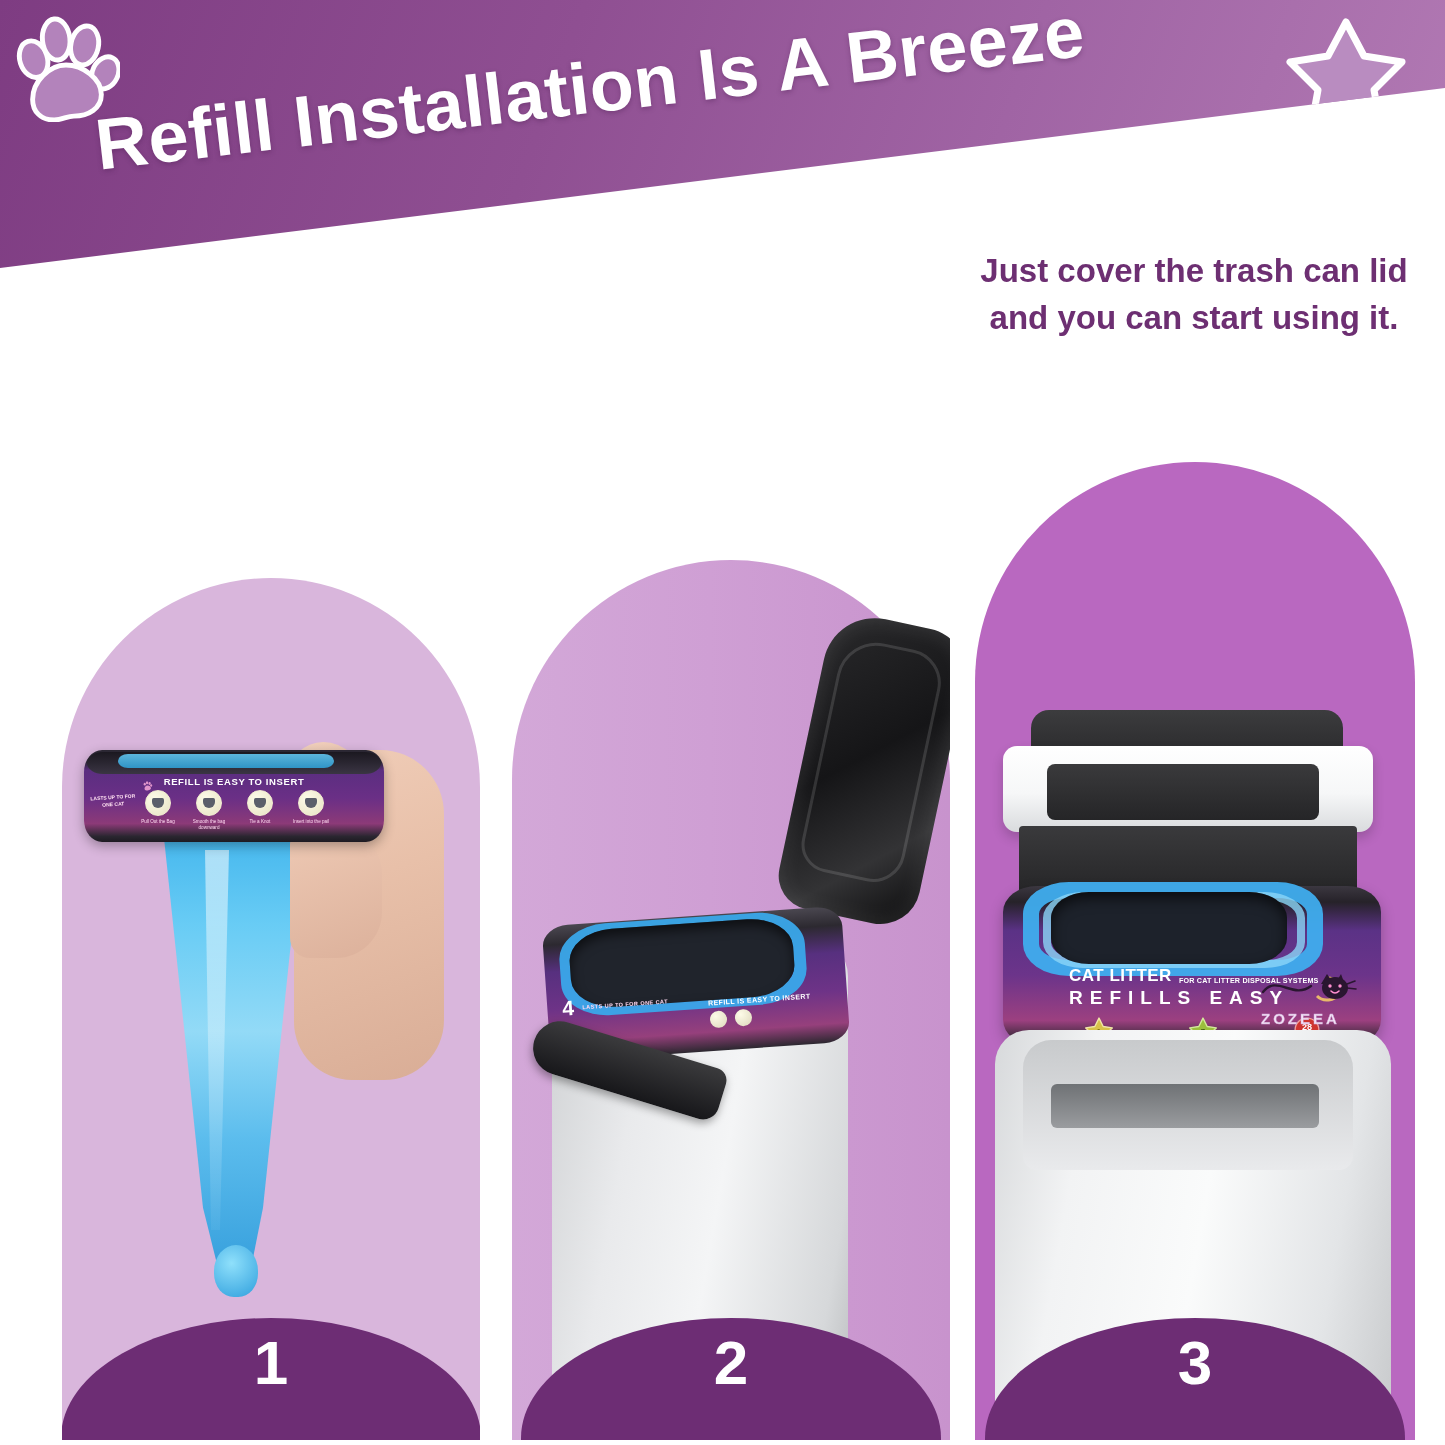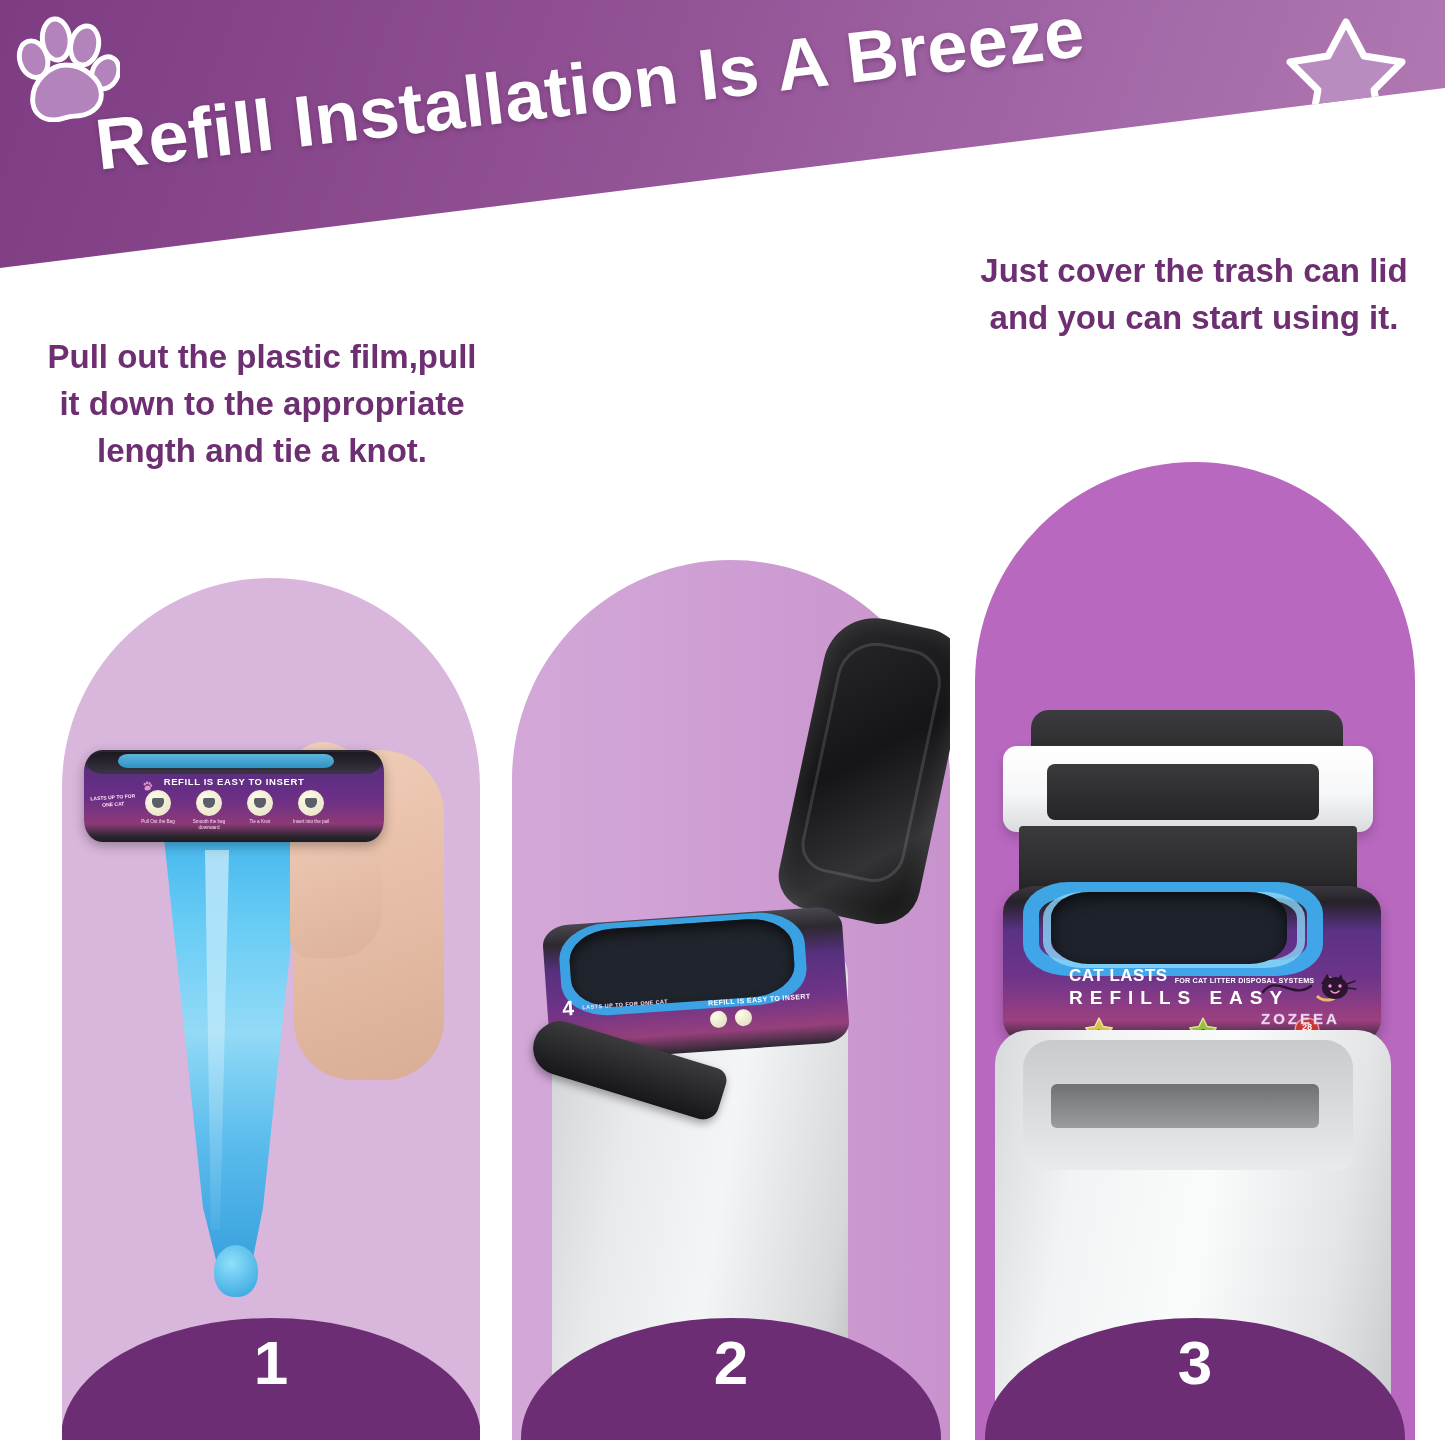--- a/index.html
+++ b/index.html
@@ -313,21 +313,20 @@
       </g>
     </svg>
 
     <div class="banner-title">Refill Installation Is A Breeze</div>
 
     <svg class="star-icon" viewBox="0 0 124 124">
       <path d="M62 8 L80 42 L118 48 L90 76 L97 114 L62 96 L27 114 L34 76 L6 48 L44 42 Z" fill="#b98cc0" stroke="#ffffff" stroke-width="7" stroke-linejoin="round"></path>
     </svg>
   </div>
 
-  <div class="caption cap1">Pull out the plastic film,pull it down to the appropriate length and tie a knot.</div>
   <div class="caption cap3">Just cover the trash can lid and you can start using it.</div>
 
   <div class="panel panel1">
     <div class="arch arch1"></div>
 
     <div class="p1-stage">
       <div class="p1-film"></div>
       <div class="p1-film-sheen"></div>
       <div class="p1-knot"></div>
 
@@ -426,21 +425,21 @@
       <div class="p3-lid-black-face"></div>
       <div class="p3-lid-skirt"></div>
 
       <div class="p3-cart"></div>
       <div class="p3-bag"></div>
       <div class="p3-bag2"></div>
       <div class="p3-cart-mouth"></div>
 
       <div class="p3-label">
         <div class="p3-l1">
-          <span class="p3-catlitter">CAT LASTS</span>
+          <span class="p3-catlitter">CAT LITTER</span>
           <span class="p3-forcat">FOR CAT LITTER DISPOSAL SYSTEMS</span>
         </div>
         <div class="p3-refills">REFILLS EASY</div>
 
         <div class="p3-badges">
           <div class="p3-badge">
             <div class="shape">
               <svg width="28" height="28" viewBox="0 0 40 40">
                 <path d="M20 3 L26 15 L39 17 L29.5 26 L32 39 L20 32.5 L8 39 L10.5 26 L1 17 L14 15 Z" fill="#d8c24a" stroke="#f0e6a8" stroke-width="2" stroke-linejoin="round"></path>
                 <text x="20" y="26" font-size="11" font-weight="bold" fill="#7a6a10" text-anchor="middle" font-family="Liberation Sans, sans-serif">1</text>

